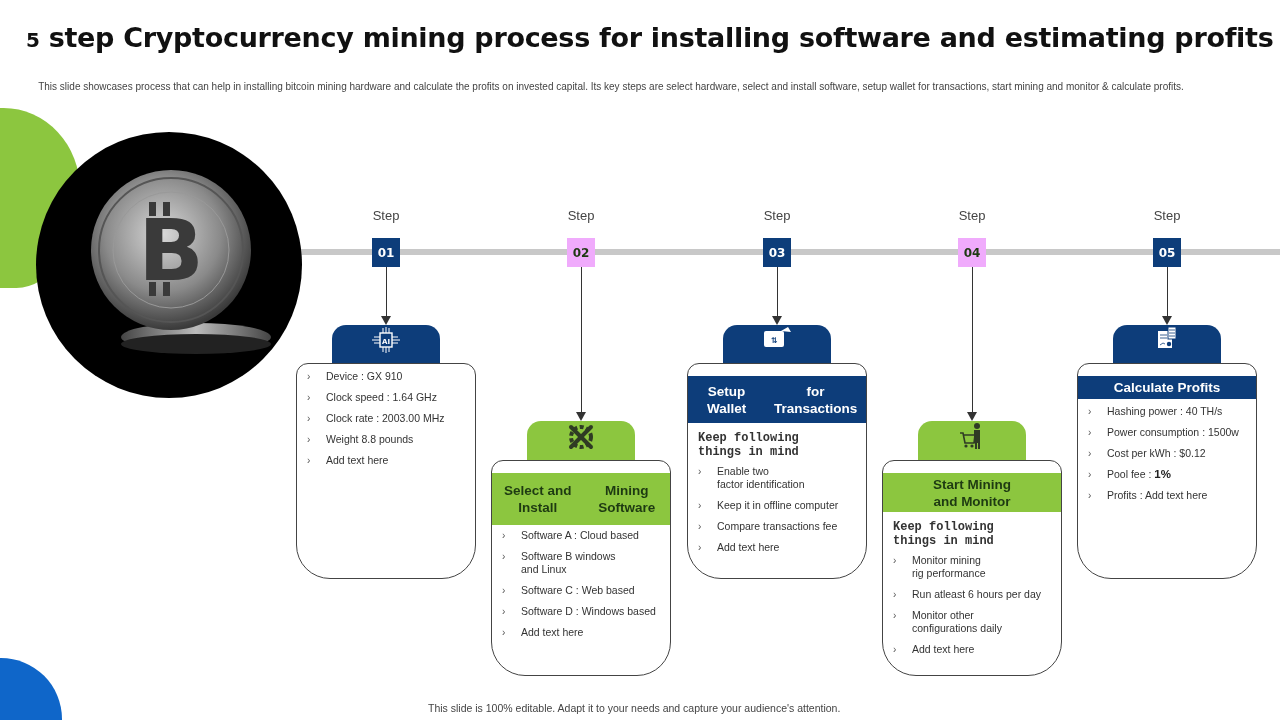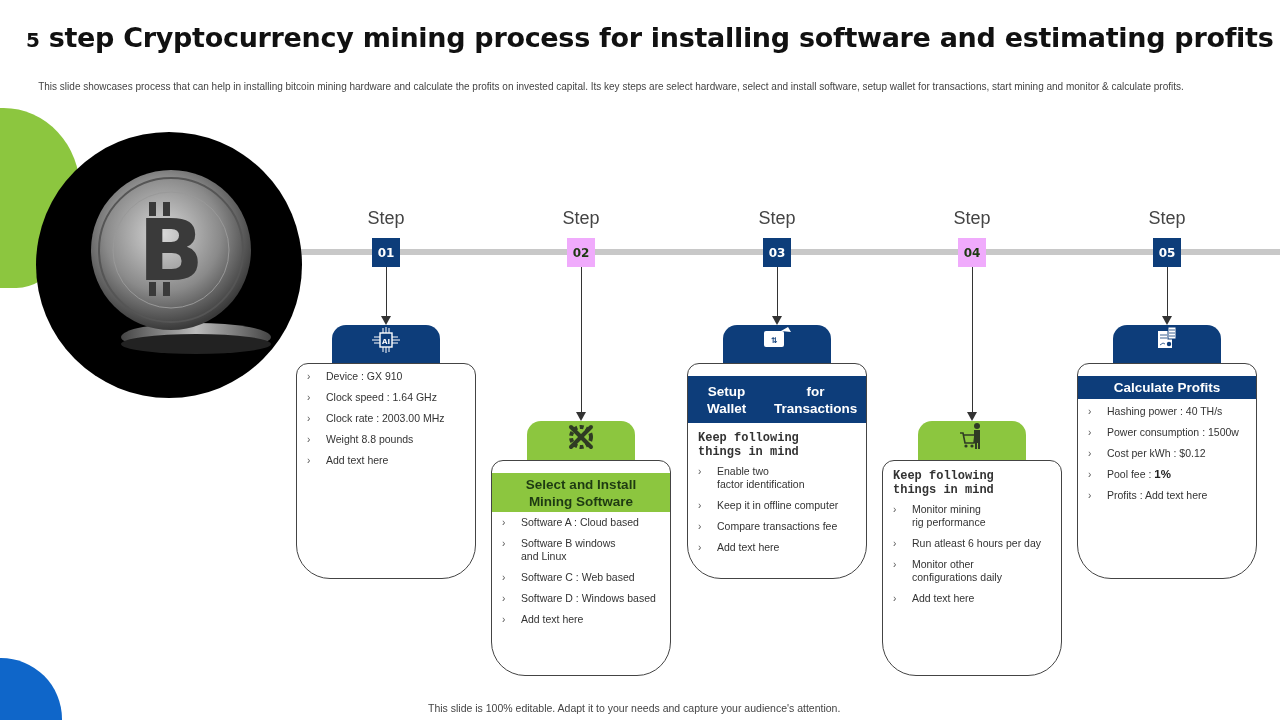--- a/index.html
+++ b/index.html
@@ -31,21 +31,21 @@
     border-radius: 50%; background: #000; overflow: hidden;
   }
   .coin-circle svg { width: 100%; height: 100%; }
 
   
   .timeline-bar {
     position: absolute; left: 300px; top: 249px; width: 980px; height: 6px; background: #c8c8c8;
   }
   .step-label {
     position: absolute; top: 208px; width: 60px; margin-left: -30px; text-align: center;
-    font-size: 18px; color: #444;
+    font-size: 13px; color: #444;
   }
   .step-badge {
     position: absolute; top: 238px; width: 28px; height: 29px; margin-left: -14px;
     display: flex; align-items: center; justify-content: center;
     font-family: "DejaVu Sans", sans-serif; font-weight: bold; font-size: 12px;
   }
   .badge-blue { background: #0d3d7a; color: #fff; }
   .badge-green { background: #f0abfc; color: #1e3a12; }
 
   .arrow-line {
@@ -185,21 +185,21 @@
       <div class="arrow-line" style="left:581px; top:267px; height:145px"></div>
       <div class="arrow-head" style="left:581px; top:412px"></div>
       <div class="tab tab-green" style="left:581px; top:421px">
         <span><svg width="32" height="32" viewBox="0 0 32 32">
             <circle cx="16" cy="16" r="10" fill="none" stroke="#2f3b24" stroke-width="4" stroke-dasharray="4 2.5"></circle>
             <line x1="6" y1="6" x2="26" y2="26" stroke="#2f3b24" stroke-width="4" stroke-linecap="round"></line>
             <line x1="26" y1="6" x2="6" y2="26" stroke="#2f3b24" stroke-width="4" stroke-linecap="round"></line>
           </svg></span>
       </div>
       <div class="card" style="left:581px; top:460px; height:216px">
-        <div class="card-head head-green" style="height:39px; flex-direction:column">
+        <div class="card-head head-green" style="height:52px; flex-direction:row">
           <span>Select and Install</span>
           <span>Mining Software</span>
         </div>
         <ul class="card-list" style="padding-top: 4px;">
           <li>
             <span class="chev">›</span>
             <span class="txt"><span>Software A : Cloud based</span></span>
           </li>
           <li>
             <span class="chev">›</span>
@@ -270,20 +270,24 @@
             <circle cx="20" cy="5" r="3" fill="#2f3b24"></circle>
             <rect x="17" y="9" width="6" height="13" fill="#2f3b24"></rect>
             <rect x="18" y="22" width="2" height="6" fill="#2f3b24"></rect>
             <rect x="21" y="22" width="2" height="6" fill="#2f3b24"></rect>
             <path d="M3 12 L6 12 L8 22 L17 22 L18 14 L7 14" fill="none" stroke="#2f3b24" stroke-width="1.6"></path>
             <circle cx="9" cy="25" r="1.6" fill="#2f3b24"></circle>
             <circle cx="15" cy="25" r="1.6" fill="#2f3b24"></circle>
           </svg></span>
       </div>
       <div class="card" style="left:972px; top:460px; height:216px">
+        <div class="card-head head-green" style="height:39px; flex-direction:column">
+          <span>Start Mining</span>
+          <span>and Monitor</span>
+        </div>
         <div class="card-intro" style="width: 140px;">Keep following things in mind</div>
         <ul class="card-list" style="padding-top: 4px;">
           <li>
             <span class="chev">›</span>
             <span class="txt"><span>Monitor mining
 rig performance</span></span>
           </li>
           <li>
             <span class="chev">›</span>
             <span class="txt"><span>Run atleast 6 hours per day</span></span>

